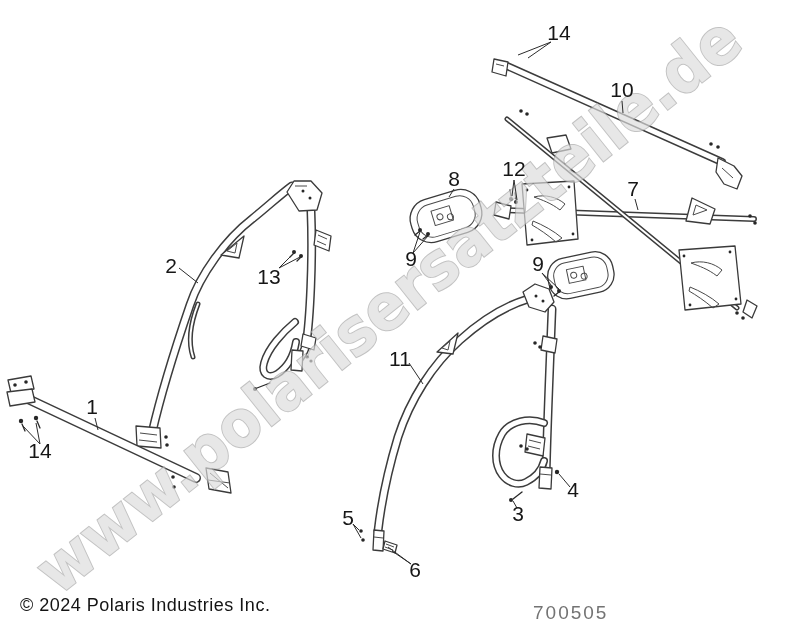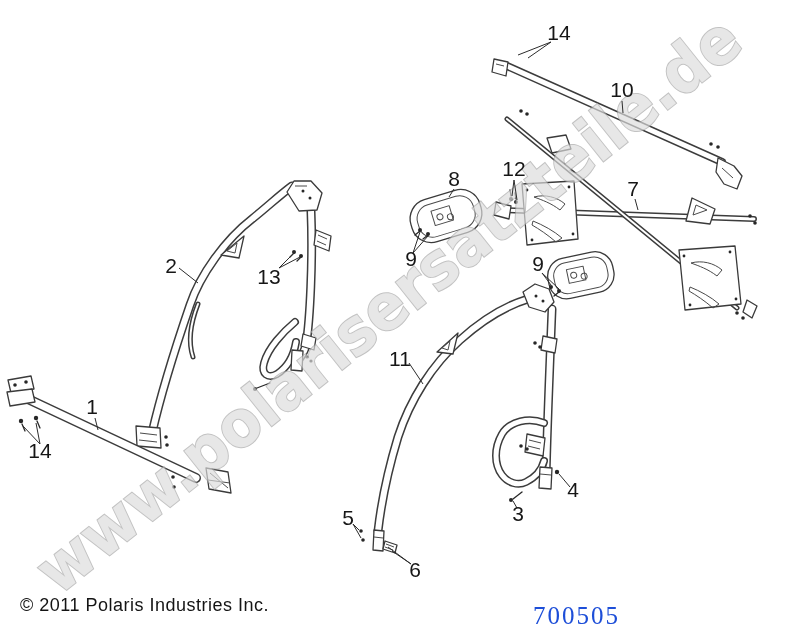--- a/index.html
+++ b/index.html
@@ -12,22 +12,22 @@
   .part{fill:#ffffff;stroke:#3a3a3a;stroke-width:1.3;stroke-linejoin:round;}
   .detail{fill:none;stroke:#4a4a4a;stroke-width:1;stroke-linejoin:round;}
   .screw{fill:#272727;stroke:none;}
   .tail{stroke:#272727;stroke-width:1.3;stroke-linecap:round;}
   .leader{stroke:#2c2c2c;stroke-width:1;fill:none;}
   .callout{font-family:"Liberation Sans",sans-serif;font-size:21px;fill:#161616;text-anchor:middle;}
   .wm{font-family:"DejaVu Sans",sans-serif;font-weight:bold;font-size:64px;
       fill:#dcdcdc;stroke:#a6a6a6;stroke-width:2px;paint-order:stroke;opacity:0.68;}
   .copyright{position:absolute;left:20px;top:595px;font-size:18px;color:#141414;
              letter-spacing:0.5px;}
-  .partnum{position:absolute;left:533px;top:602px;font-size:25px;color:#1d4ed8;
-           letter-spacing:2px;font-family:Liberation Serif, serif;}
+  .partnum{position:absolute;left:533px;top:602px;font-size:19px;color:#737373;
+           letter-spacing:2px;}
 </style>
 </head>
 <body>
 
 <div class="stage">
   <svg id="art" width="785" height="636" viewBox="0 0 785 636">
 
     <g id="lineart">
 
       <g>
@@ -237,15 +237,15 @@
         <line x1="411" y1="564" x2="388" y2="547" class="leader"></line>
         <line x1="411" y1="564" x2="392" y2="551" class="leader"></line>
         <text x="415" y="577" class="callout">6</text>
         <line x1="517" y1="508" x2="513" y2="501" class="leader"></line>
         <text x="518" y="521" class="callout">3</text>
         <line x1="570" y1="487" x2="559" y2="474" class="leader"></line>
         <text x="573" y="497" class="callout">4</text>
       </g>
   </svg>
 
-  <div class="copyright">© 2011 Polaris Industries Inc.</div>
+  <div class="copyright">© 2024 Polaris Industries Inc.</div>
   <div class="partnum">700505</div>
 </div>
 
 </body></html>

